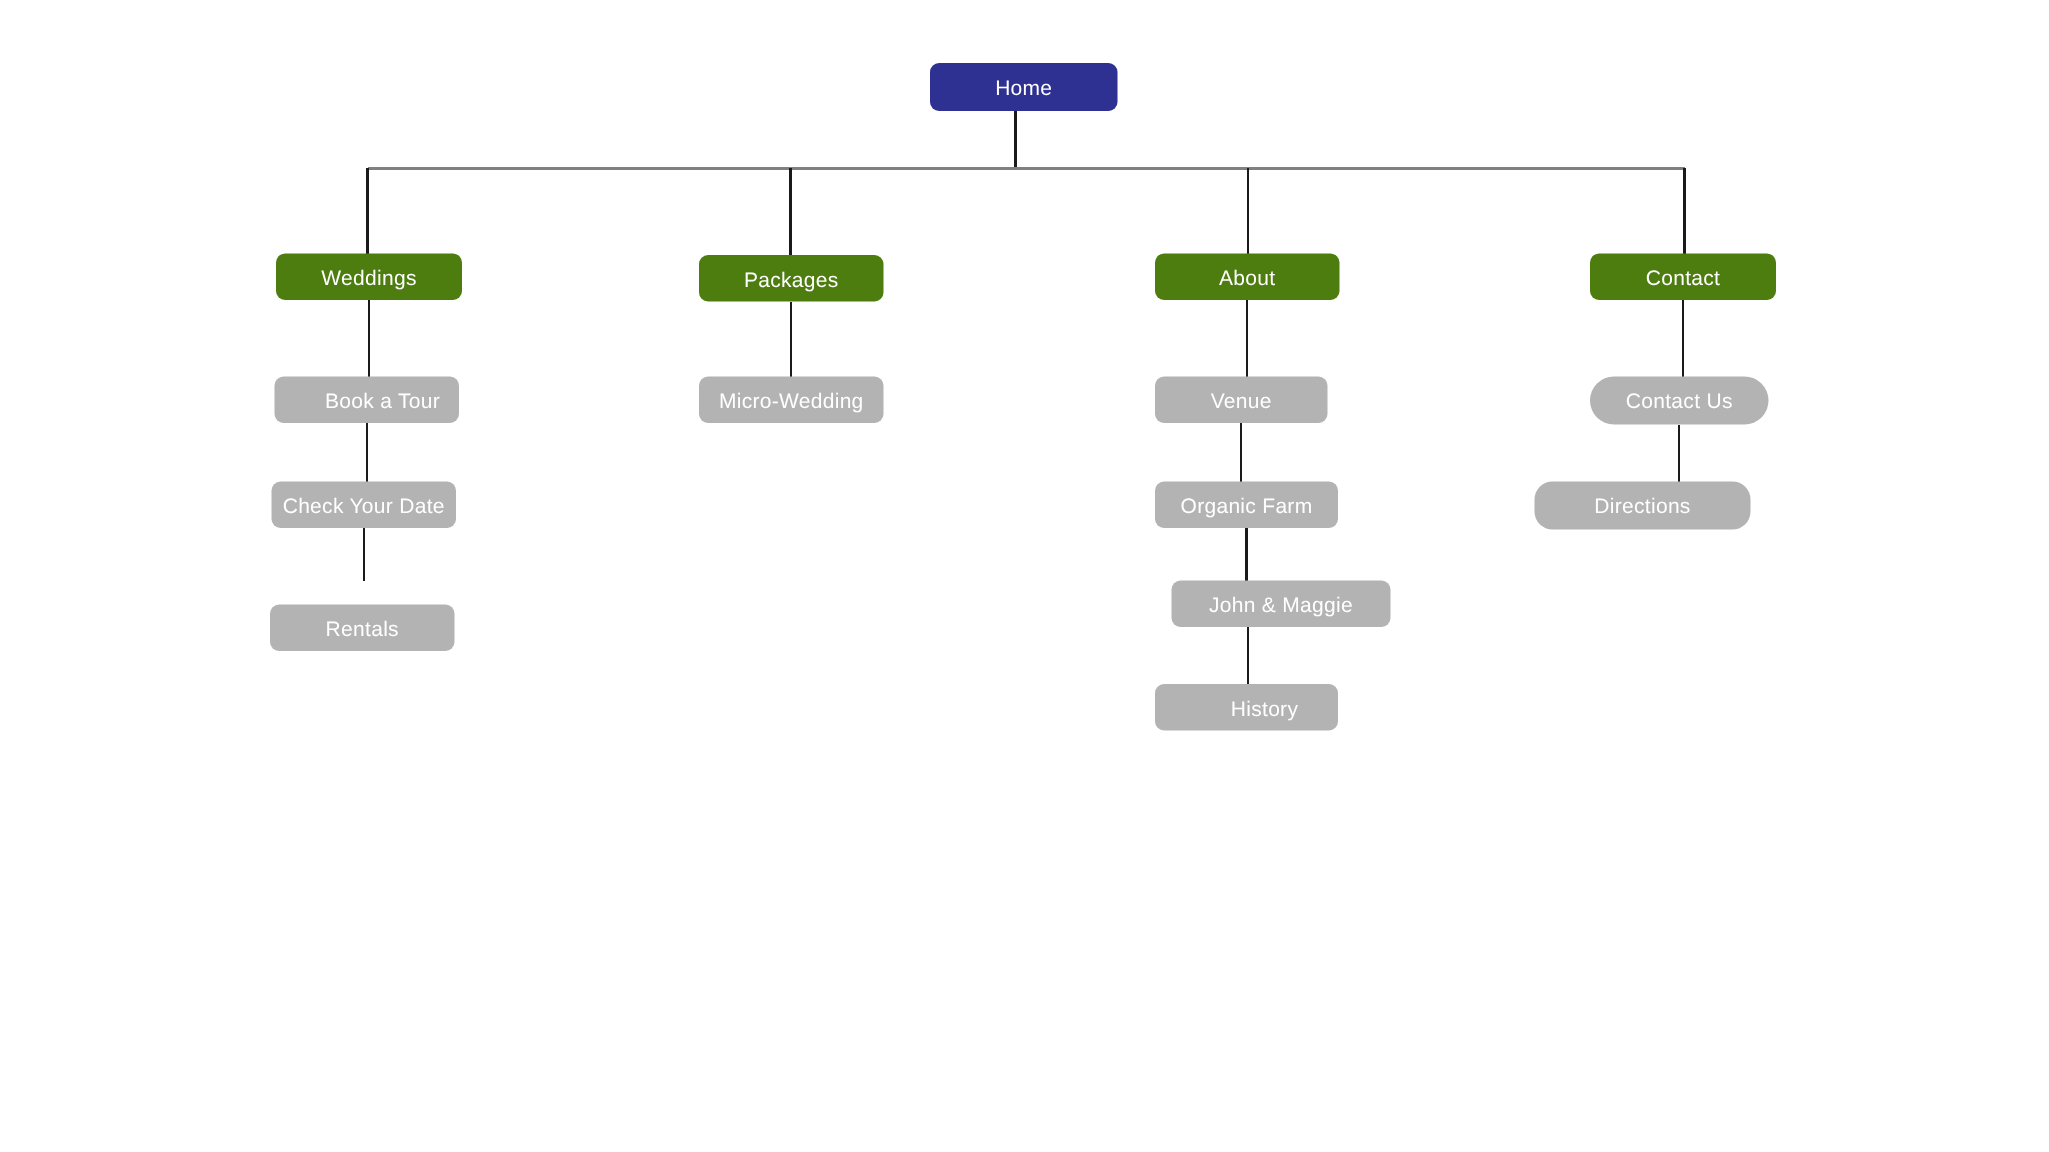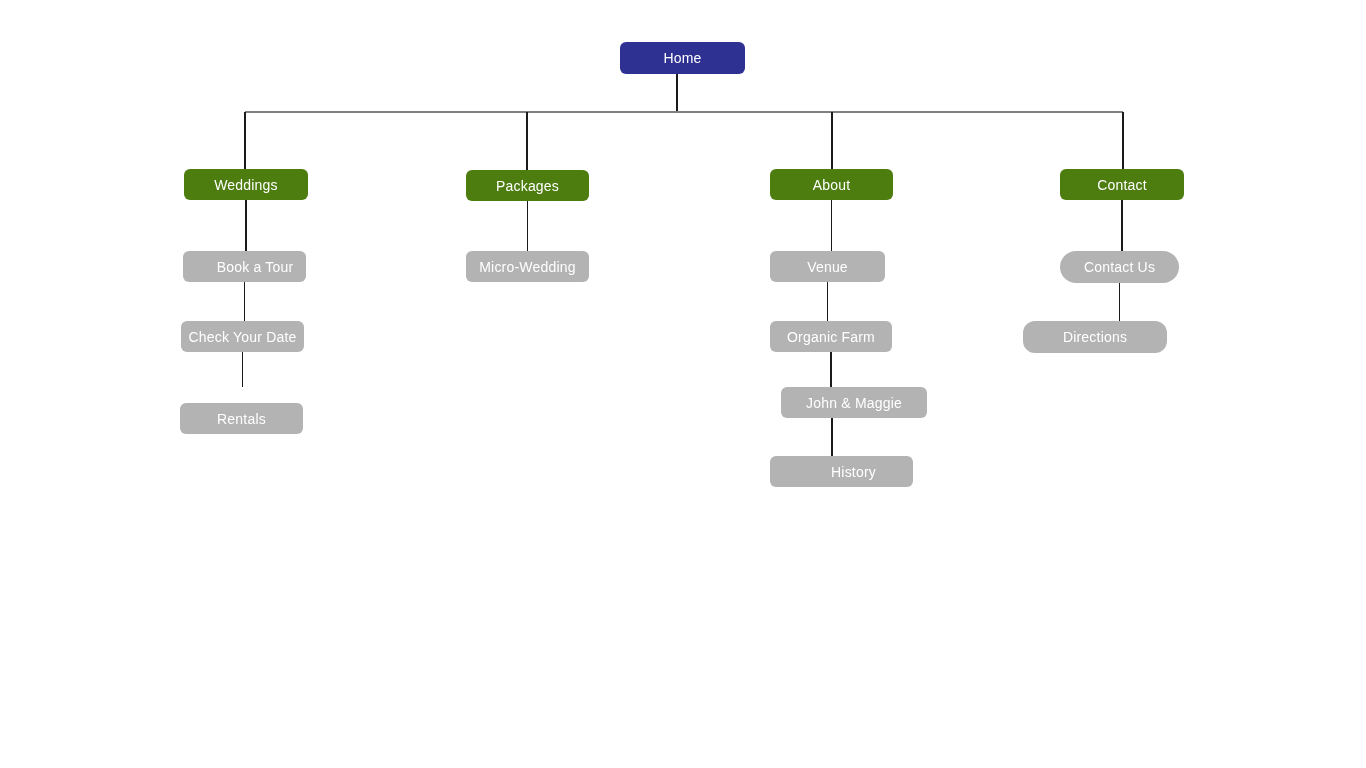--- a/index.html
+++ b/index.html
@@ -103,21 +103,21 @@
       </div>
       <div class="node level-page" style="left: 770px; top: 251px; width: 115px; height: 31px;">
         <span class="node-label">Venue</span>
       </div>
       <div class="node level-page" style="left: 770px; top: 321px; width: 122px; height: 31px;">
         <span class="node-label">Organic Farm</span>
       </div>
       <div class="node level-page" style="left: 781px; top: 387px; width: 146px; height: 31px;">
         <span class="node-label">John &amp; Maggie</span>
       </div>
-      <div class="node level-page" style="left: 770px; top: 456px; width: 143px; height: 31px; padding-left: 24px;">
+      <div class="node level-page" style="left: 770px; top: 456px; width: 122px; height: 31px; padding-left: 24px;">
         <span class="node-label">History</span>
       </div>
       <div class="node level-section" style="left: 1060px; top: 169px; width: 124px; height: 31px; text-align: right;">
         <span class="node-label">Contact</span>
       </div>
       <div class="node level-page" style="left: 1060px; top: 251px; width: 119px; height: 32px; border-radius: 16px;">
         <span class="node-label">Contact Us</span>
       </div>
       <div class="node level-page" style="left: 1023px; top: 321px; width: 144px; height: 32px; border-radius: 12px;">
         <span class="node-label">Directions</span>

